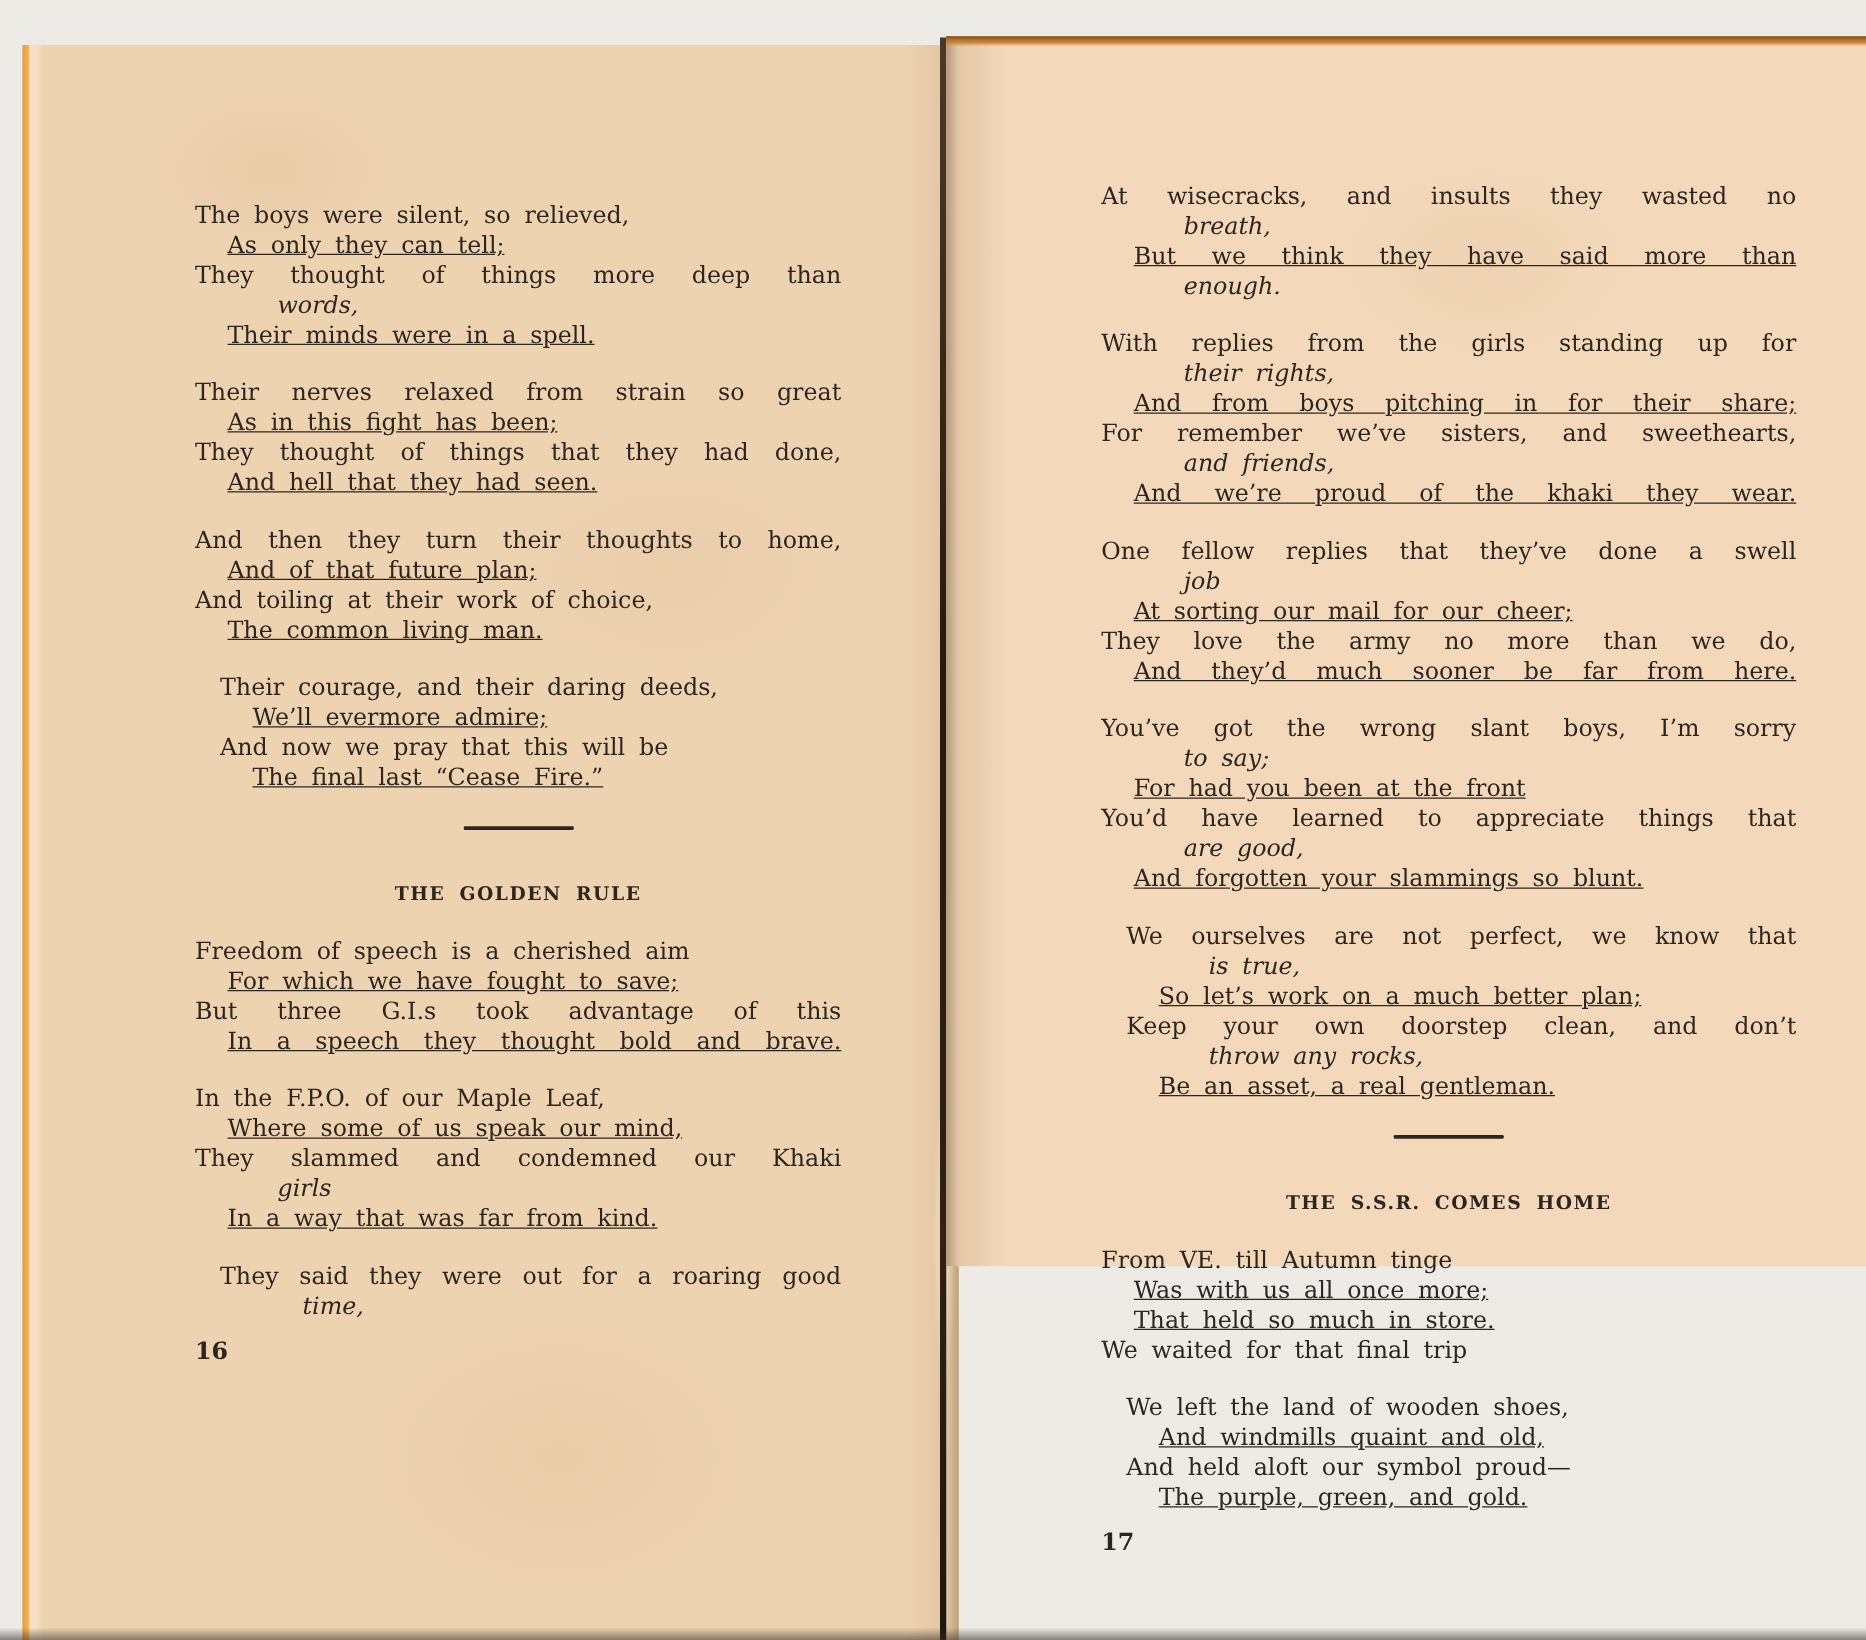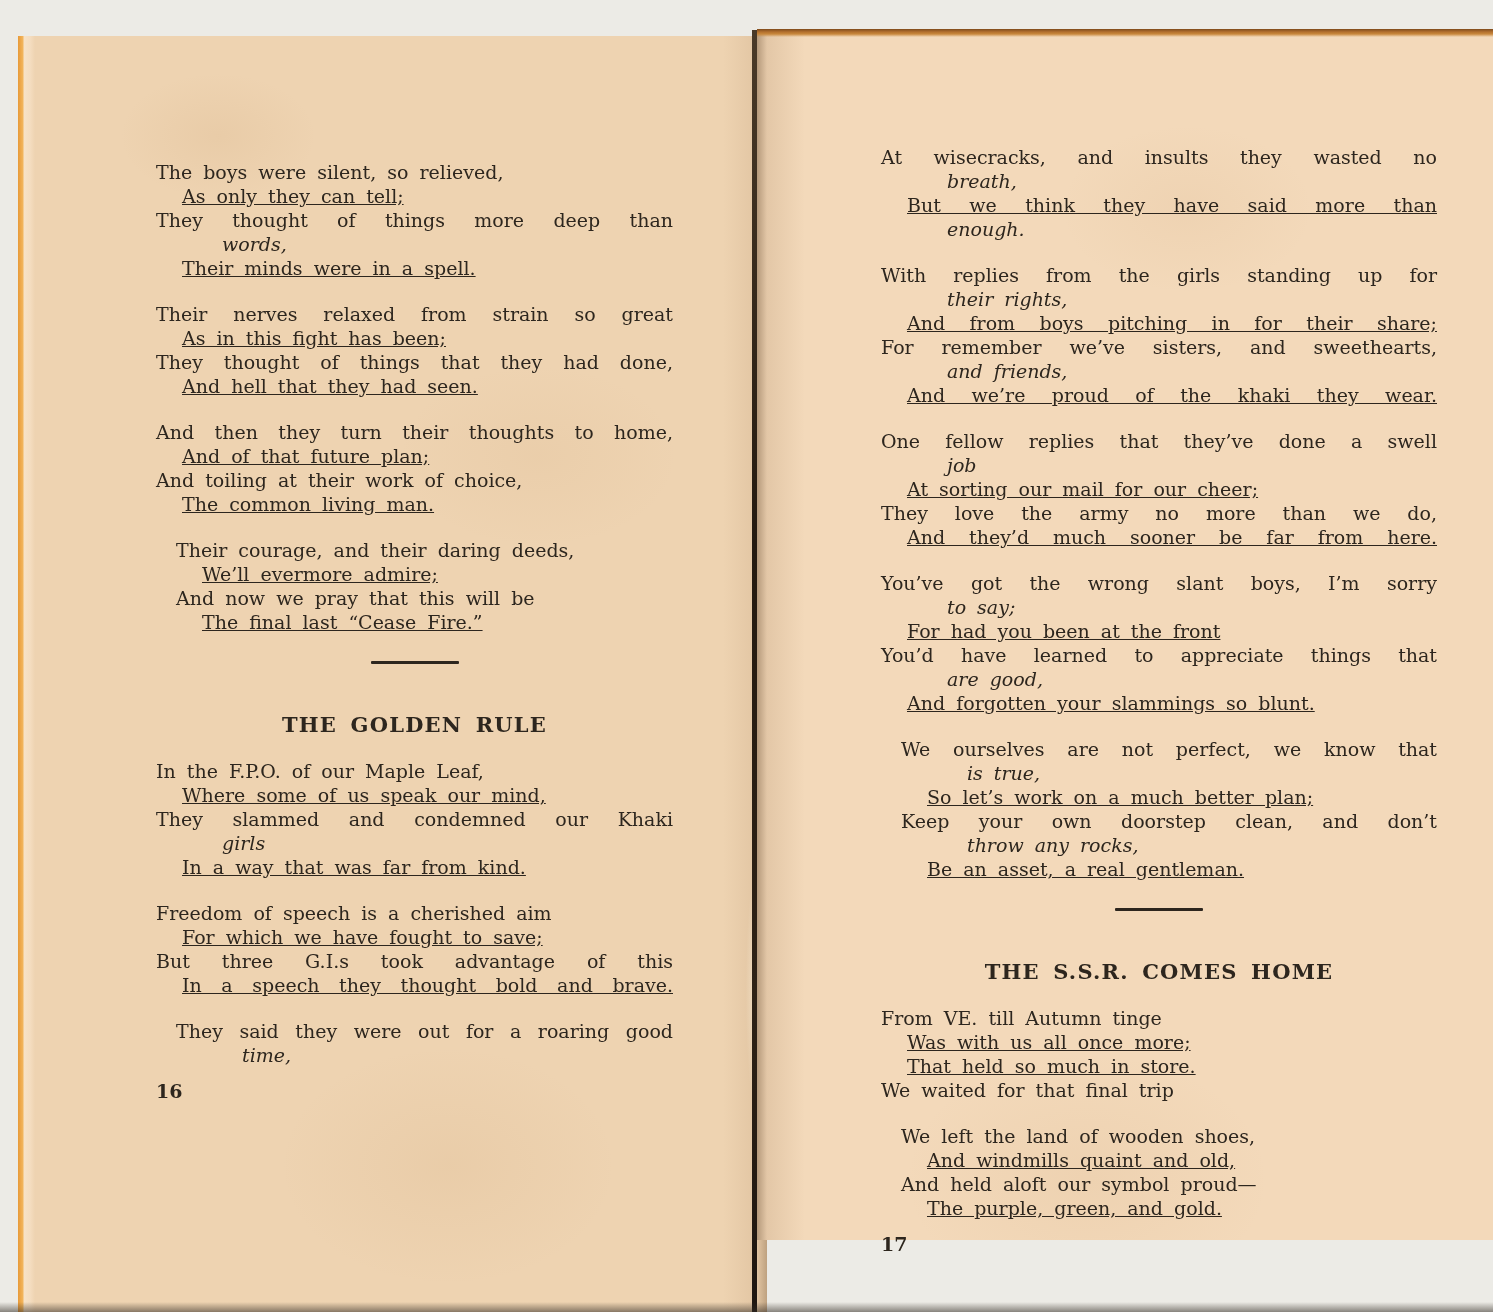--- a/index.html
+++ b/index.html
@@ -19,21 +19,21 @@
     left:18px; top:36px; width:749px; height:1276px;
     background-color: var(--paper-left, #eed3b1);
     background-image:
       linear-gradient(90deg, var(--cover-orange,#e89a38) 0px, #f2b65e 5px, #f7e2c7 6px, #f4ddc0 12px, rgba(246,225,198,0) 17px),
       linear-gradient(270deg, rgba(92,60,28,0.33) 0px, rgba(140,100,60,0.12) 10px, rgba(140,100,60,0) 44px),
       radial-gradient(140px 90px at 200px 100px, rgba(186,138,84,0.10), rgba(186,138,84,0) 70%),
       radial-gradient(240px 170px at 430px 1130px, rgba(186,138,84,0.09), rgba(186,138,84,0) 70%),
       radial-gradient(200px 130px at 520px 420px, rgba(186,138,84,0.07), rgba(186,138,84,0) 70%);
   }
   .page-right{
-    left:757px; top:29px; width:736px; height:1211px;
+    left:757px; top:29px; width:736px; height:984px;
     background-color: var(--paper-right, #f3d9ba);
     background-image:
       linear-gradient(180deg, #7e4a1b 0px, var(--edge-brown,#b5722f) 3px, #c8873b 5px, rgba(200,135,59,0) 8px),
       linear-gradient(90deg, rgba(80,50,20,0.38) 0px, rgba(130,90,50,0.14) 10px, rgba(130,90,50,0) 48px),
       radial-gradient(180px 120px at 430px 180px, rgba(186,138,84,0.08), rgba(186,138,84,0) 70%),
       radial-gradient(260px 180px at 330px 1150px, rgba(186,138,84,0.09), rgba(186,138,84,0) 70%);
   }
   .gutter{
     position:absolute; left:752px; top:30px; width:5px; height:1282px;
     background:linear-gradient(180deg, #4a3a28, #241a10 40%, #2e2216 75%, #1e1610);
@@ -54,22 +54,22 @@
   .poem-line { min-height:24px; }
   .indent-1 { padding-left:26px;text-decoration:underline; }
   .indent-2 { padding-left:66px;font-style:italic; }
   .just { text-align:justify; text-align-last:justify; }
   .divider{
     width:88px; height:3px; border-radius:1px;
     background:var(--ink, #2d261e);
     margin:27px auto 0 auto;
   }
   .section-heading{
-    margin:49px 0 22px 0; text-align:center;
-    font-size:21px; font-weight:bold; letter-spacing:1.2px;
+    margin:39px 0 22px 0; text-align:center;
+    font-size:15px; font-weight:bold; letter-spacing:1.2px;
     color:var(--ink, #2d261e);
   }
   .page-number{
     font-weight:bold; font-size:19px; margin-top:12px;
     color:var(--ink, #2d261e);
   }
 </style>
 </head>
 <body>
 
@@ -102,31 +102,31 @@
           <div class="poem-line indent-1">The final last “Cease Fire.”</div>
         </div>
       </div>
 
     <div class="divider"></div>
 
     <h2 class="section-heading">THE GOLDEN RULE</h2>
 
     <div class="poem-block">
         <div class="stanza">
+          <div class="poem-line indent-0">Freedom of speech is a cherished aim</div>
+          <div class="poem-line indent-1">For which we have fought to save;</div>
+          <div class="poem-line indent-0 just">But three G.I.s took advantage of this</div>
+          <div class="poem-line indent-1 just">In a speech they thought bold and brave.</div>
+        </div>
+        <div class="stanza">
           <div class="poem-line indent-0">In the F.P.O. of our Maple Leaf,</div>
           <div class="poem-line indent-1">Where some of us speak our mind,</div>
           <div class="poem-line indent-0 just">They slammed and condemned our Khaki</div>
           <div class="poem-line indent-2">girls</div>
           <div class="poem-line indent-1">In a way that was far from kind.</div>
-        </div>
-        <div class="stanza">
-          <div class="poem-line indent-0">Freedom of speech is a cherished aim</div>
-          <div class="poem-line indent-1">For which we have fought to save;</div>
-          <div class="poem-line indent-0 just">But three G.I.s took advantage of this</div>
-          <div class="poem-line indent-1 just">In a speech they thought bold and brave.</div>
         </div>
         <div class="stanza">
           <div class="poem-line indent-0 just">They said they were out for a roaring good</div>
           <div class="poem-line indent-2">time,</div>
         </div>
       </div>
 
     <div class="page-number">16</div>
   </div>
   <div class="gutter-crease"></div>

